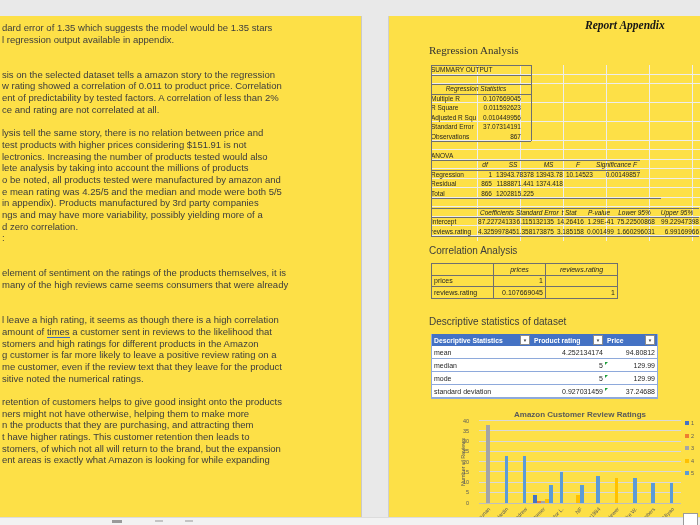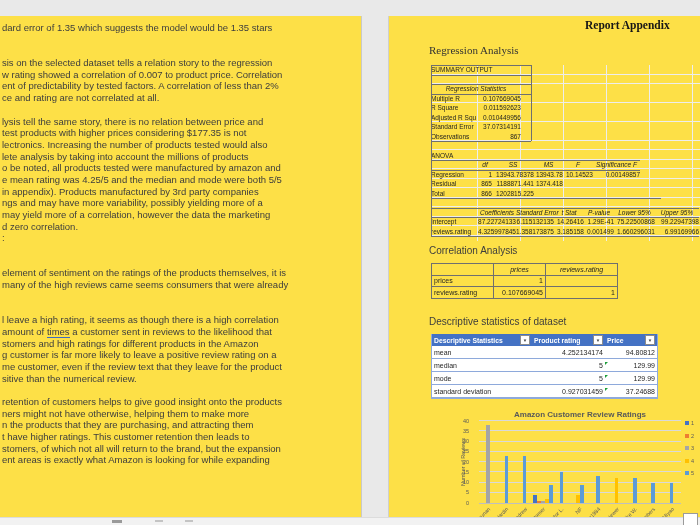--- a/index.html
+++ b/index.html
@@ -11,21 +11,21 @@
   .smudge{position:absolute;background:#c4c4c4;}
   #corner-box{position:absolute;left:683px;top:513px;width:13px;height:12px;background:#fff;border:1px solid #9a9a9a;}
 
   
   #left-text{padding:6px 8px 0 2px;font-size:9.5px;line-height:11.7px;color:#3d3d3d;}
   .ln{height:11.7px;white-space:nowrap;overflow:hidden;}
   .uline{border-bottom:1.5px solid #3d6cc0;}
 
   
   .serifh{font-family:"Liberation Serif",serif;}
-  #report-appendix{position:absolute;left:196px;top:3px;font-weight:bold;font-size:11.5px;color:#161616;}
+  #report-appendix{position:absolute;left:196px;top:3px;font-weight:bold;font-size:11.5px;color:#161616;font-style:italic;}
   #reg-heading{position:absolute;left:40px;top:28px;font-size:11px;color:#333;}
   #corr-heading{position:absolute;left:40px;top:229px;font-size:10px;color:#3d3d3d;}
   #desc-heading{position:absolute;left:40px;top:300px;font-size:10px;color:#3d3d3d;}
 
   
   #xl-block{position:absolute;left:42px;top:49px;width:270px;height:176px;
     background-image:
       linear-gradient(90deg,transparent 0 46px,#ededed 46px 47px,transparent 47px 89px,#ededed 89px 90px,transparent 90px 132px,#ededed 132px 133px,transparent 133px 175px,#ededed 175px 176px,transparent 176px 218px,#ededed 218px 219px,transparent 219px 261px,#ededed 261px 262px,transparent 262px),
       repeating-linear-gradient(180deg,transparent 0 8.5px,#ededed 8.5px 9.5px);}
   .xr{display:flex;height:9.5px;align-items:center;position:relative;font-size:6.5px;color:#1f1f1f;white-space:nowrap;}
@@ -74,50 +74,50 @@
   #legend{position:absolute;left:248px;top:12px;display:flex;flex-direction:column;gap:6.5px;}
   .leg-item{display:flex;align-items:center;gap:2px;font-size:5.5px;color:#595959;}
   .leg-sq{width:4px;height:4px;flex:none;}
 </style>
 </head>
 <body>
 
 <div class="page" id="left-page">
   <div id="left-text">
       <div class="ln">dard error of 1.35 which suggests the model would be 1.35 stars</div>
-      <div class="ln"></div>
-      <div class="ln"></div>
-      <div class="ln">sis on the selected dataset tells a relation story to the regression</div>
-      <div class="ln">w rating showed a correlation of 0.007 to product price. Correlation</div>
+      <div class="ln">l regression output available in appendix.</div>
+      <div class="ln"></div>
+      <div class="ln"></div>
+      <div class="ln">sis on the selected dataset tells a amazon story to the regression</div>
+      <div class="ln">w rating showed a correlation of 0.011 to product price. Correlation</div>
       <div class="ln">ent of predictability by tested factors. A correlation of less than 2%</div>
       <div class="ln">ce and rating are not correlated at all.</div>
       <div class="ln"></div>
       <div class="ln">lysis tell the same story, there is no relation between price and</div>
-      <div class="ln">test products with higher prices considering $177.35 is not</div>
+      <div class="ln">test products with higher prices considering $151.91 is not</div>
       <div class="ln">lectronics. Increasing the number of products tested would also</div>
       <div class="ln">lete analysis by taking into account the millions of products</div>
       <div class="ln">o be noted, all products tested were manufactured by amazon and</div>
       <div class="ln">e mean rating was 4.25/5 and the median and mode were both 5/5</div>
       <div class="ln">in appendix). Products manufactured by 3rd party companies</div>
       <div class="ln">ngs and may have more variability, possibly yielding more of a</div>
-      <div class="ln">may yield more of a correlation, however the data the marketing</div>
       <div class="ln">d zero correlation.</div>
       <div class="ln">:</div>
       <div class="ln"></div>
       <div class="ln"></div>
       <div class="ln">element of sentiment on the ratings of the products themselves, it is</div>
       <div class="ln">many of the high reviews came seems consumers that were already</div>
       <div class="ln"></div>
       <div class="ln"></div>
       <div class="ln">l leave a high rating, it seems as though there is a high correlation</div>
       <div class="ln"><span>amount of </span><span class="uline">times</span><span> a customer sent in reviews to the likelihood that</span></div>
       <div class="ln">stomers and high ratings for different products in the Amazon</div>
       <div class="ln">g customer is far more likely to leave a positive review rating on a</div>
       <div class="ln">me customer, even if the review text that they leave for the product</div>
-      <div class="ln">sitive than the numerical review.</div>
+      <div class="ln">sitive noted the numerical ratings.</div>
       <div class="ln"></div>
       <div class="ln">retention of customers helps to give good insight onto the products</div>
       <div class="ln">ners might not have otherwise, helping them to make more</div>
       <div class="ln">n the products that they are purchasing, and attracting them</div>
       <div class="ln">t have higher ratings. This customer retention then leads to</div>
       <div class="ln">stomers, of which not all will return to the brand, but the expansion</div>
       <div class="ln">ent areas is exactly what Amazon is looking for while expanding</div>
     </div>
 </div>
 

